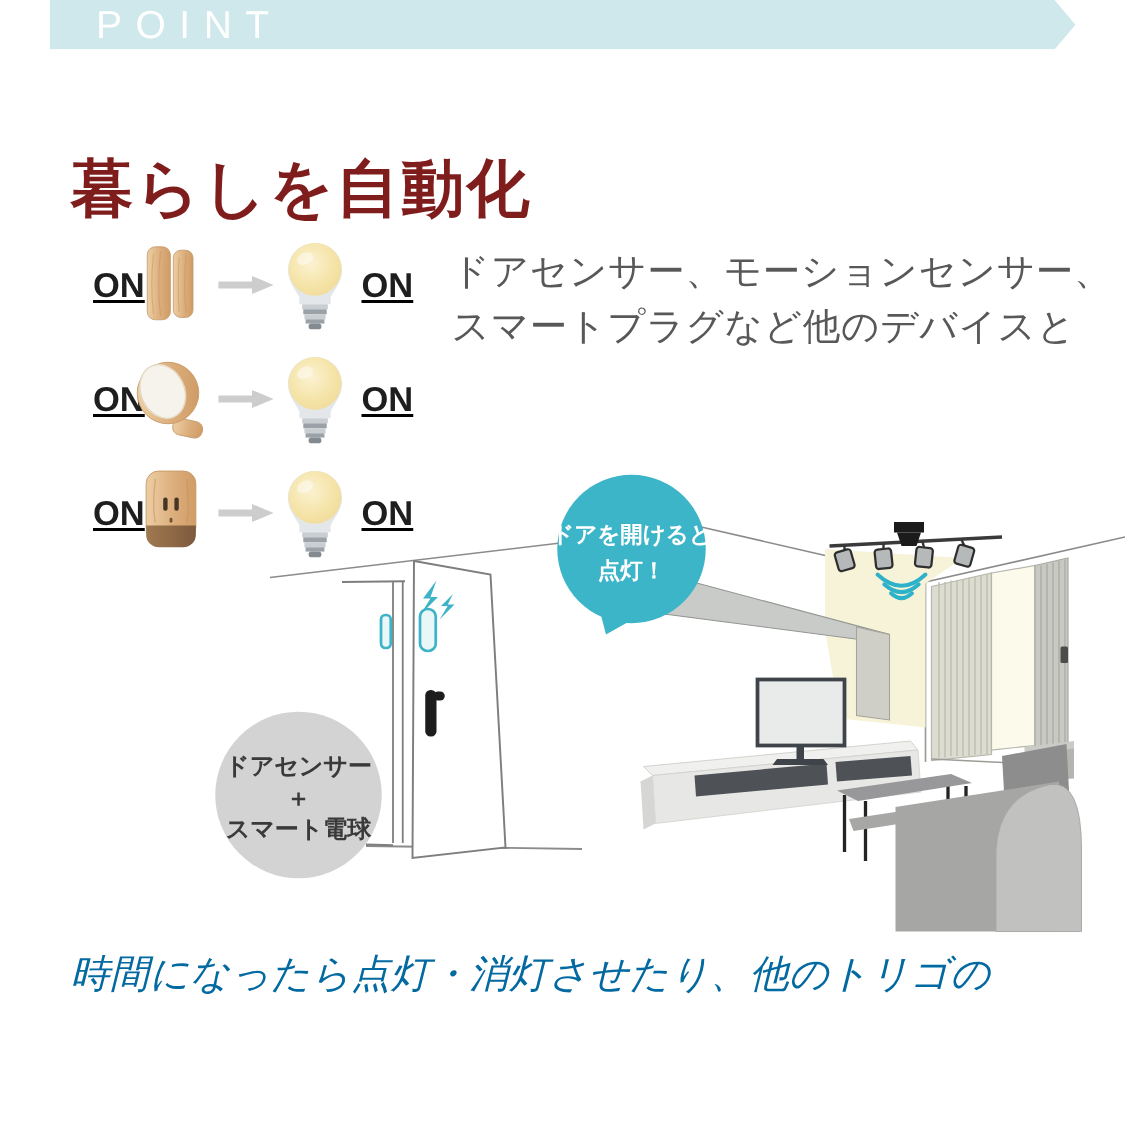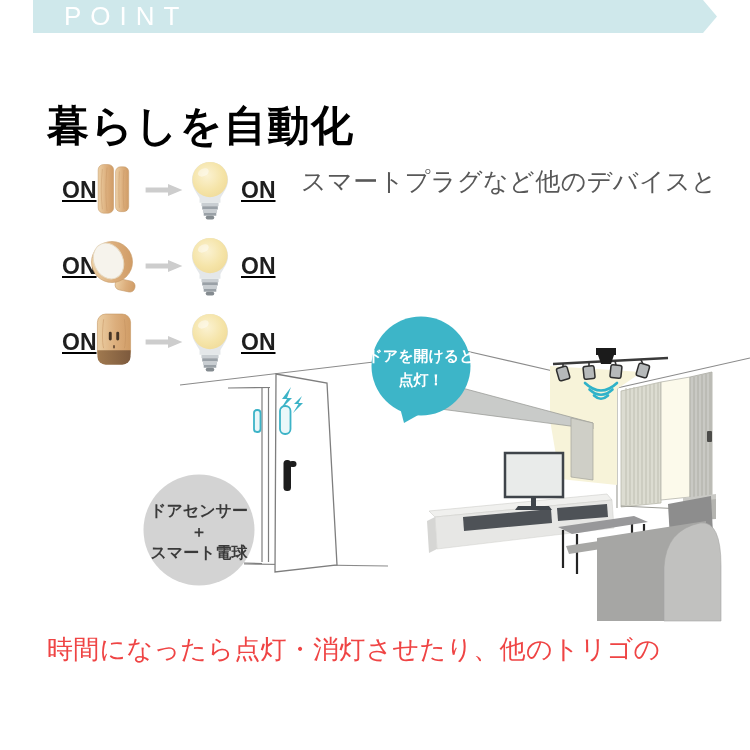--- a/index.html
+++ b/index.html
@@ -8,32 +8,32 @@
     font-family:"Liberation Sans","DejaVu Sans",sans-serif;
   }
   .point-band{
     position:absolute;left:33px;top:0;width:684px;height:33px;background:#cfe8eb;
     clip-path:polygon(0 0,670px 0,684px 16.5px,670px 33px,0 33px);
     display:flex;align-items:center;padding-left:31px;box-sizing:border-box;
   }
   .point-band .pt{color:#ffffff;font-size:26px;font-weight:400;letter-spacing:9px;}
   .page-title{
     position:absolute;left:47px;top:70px;font-size:42px;font-weight:700;
-    color:#000000;letter-spacing:1.5px;
+    color:#7f1d1d;letter-spacing:1.5px;
   }
   .rows{position:absolute;left:50px;top:152px;}
   .flow-row{display:flex;align-items:center;height:76px;text-decoration:underline;}
   .on{width:37px;padding-left:12px;box-sizing:content-box;font-size:23px;font-weight:700;color:#1e1e1e;}
   .on.first{padding-left:12px;width:25px;}
   .dev{width:54px;display:flex;justify-content:center;align-items:center;}
   .arrowbox{width:46px;display:flex;justify-content:center;align-items:center;}
   .bulbbox{width:46px;display:flex;justify-content:center;align-items:center;}
   .on2{margin-left:8px;font-size:23px;font-weight:700;color:#1e1e1e;}
   .intro{position:absolute;left:301px;top:163px;font-size:25px;line-height:37px;color:#585858;letter-spacing:0.5px;}
-  .footer{position:absolute;left:47px;top:629px;font-size:26px;line-height:40px;color:#ef4444;letter-spacing:0.3px;}
+  .footer{position:absolute;left:47px;top:629px;font-size:26px;line-height:40px;color:#0369a1;letter-spacing:0.3px;font-style:italic;}
   .scene{position:absolute;left:0;top:0;}
   svg text{font-family:"Liberation Sans","DejaVu Sans",sans-serif;}
 </style>
 </head>
 <body>
 
 <svg width="0" height="0" style="position:absolute" aria-hidden="true">
   <defs>
     <linearGradient id="wg" x1="0" y1="0" x2="1" y2="0">
       <stop offset="0" stop-color="#eccfa4"></stop>
@@ -145,20 +145,21 @@
         <rect x="14.6" y="51" width="14.8" height="3.5" fill="#c9ced2"></rect>
         <rect x="15.4" y="54.5" width="13.2" height="3" fill="#9aa1a7"></rect>
         <rect x="17.5" y="57.5" width="9" height="4" rx="2" fill="#848b90"></rect>
       </svg>
     </span>
     <span class="on2">ON</span>
   </div>
 </div>
 
 <div class="intro">
+  <div>ドアセンサー、モーションセンサー、</div>
   <div>スマートプラグなど他のデバイスと</div>
 </div>
 
 <svg class="scene" width="750" height="750" viewBox="0 0 750 750">
 
   <g stroke="#8b8b8b" stroke-width="1.1" fill="none">
     <path d="M180,385 L466,351"></path>
     <path d="M466,351 L553,371 L617,388"></path>
     <path d="M617,388 L750,358"></path>
     <path d="M617,388 L617,508" stroke="#9a9a94"></path>

